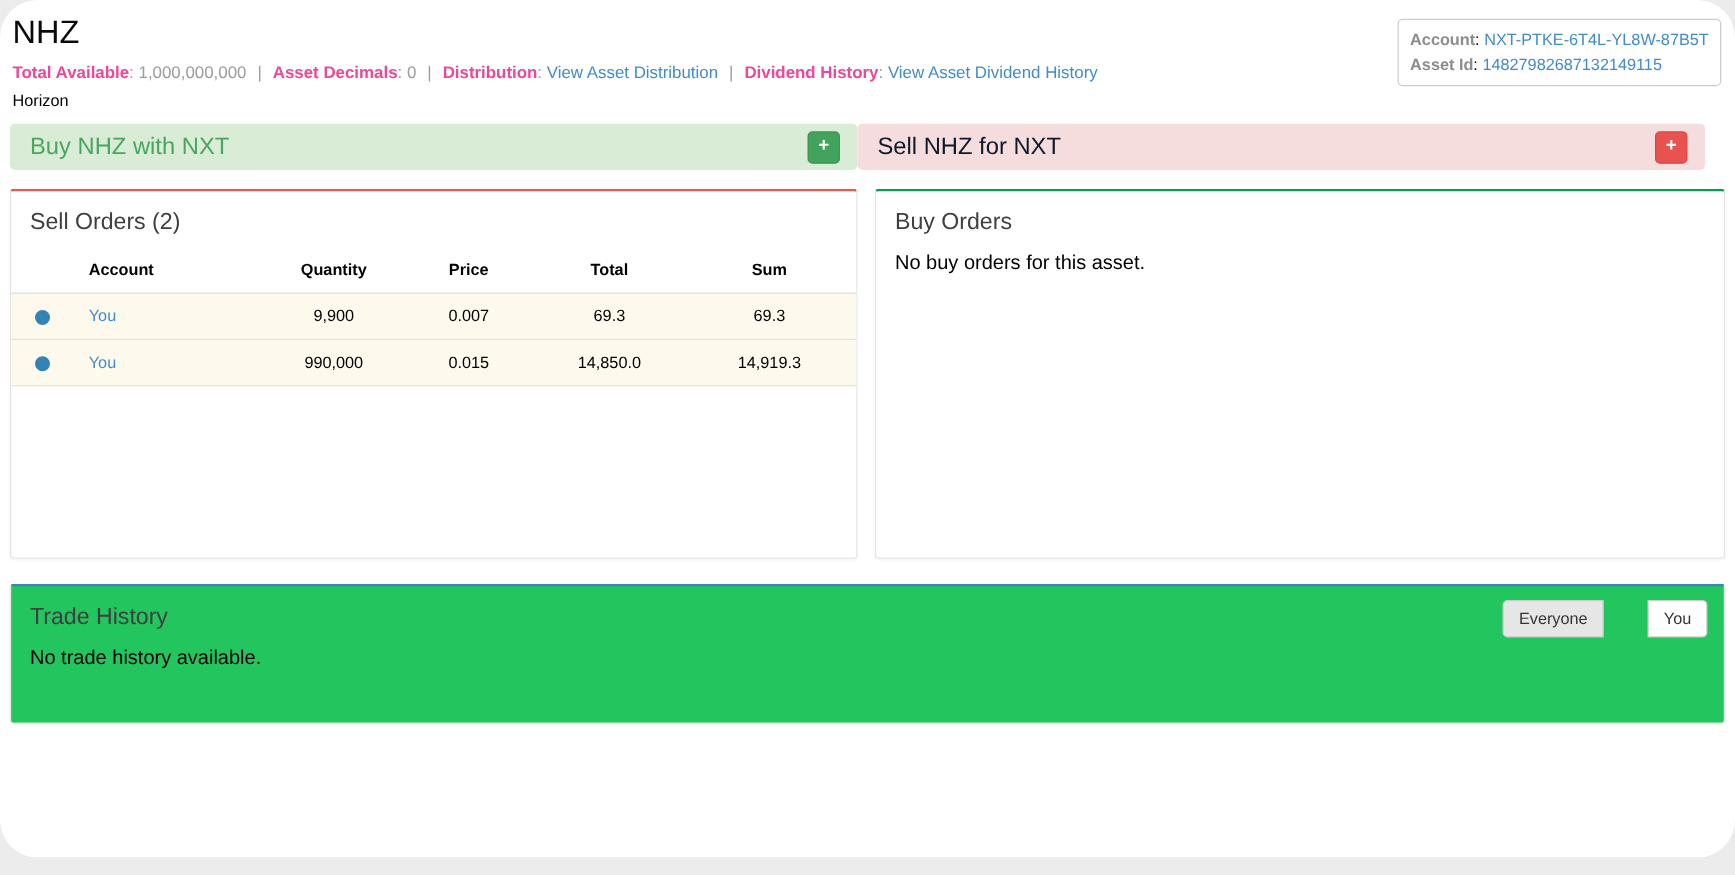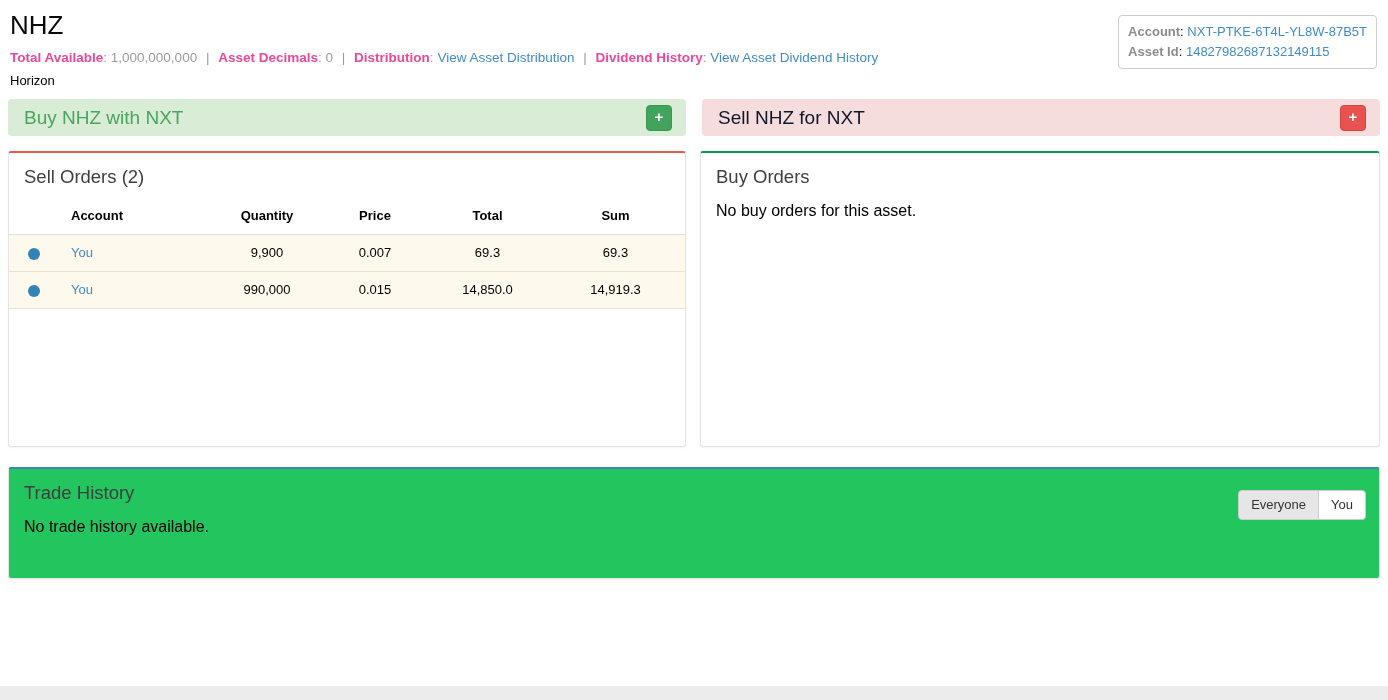--- a/index.html
+++ b/index.html
@@ -9,20 +9,21 @@
     font-family: "Liberation Sans", "DejaVu Sans", sans-serif;
     font-size: 13px;
     color: #000;
   }
   .content {
     position: relative;
     width: 1388px;
     height: 686px;
     background: #ffffff;
     overflow: hidden;
+    border-radius: 30px;
   }
 
   
   .page-header { padding: 6px 10px 0; }
   .page-title {
     margin: 4px 0 9px;
     font-size: 26px;
     font-weight: 500;
     color: #0a0a0a;
     line-height: 30px;
@@ -41,21 +42,21 @@
     border-radius: 4px;
     background: #fff;
     padding: 6px 9px;
     font-size: 13px;
     line-height: 20px;
     white-space: nowrap;
   }
   .account-box .lbl { font-weight: bold; color: #8c8c8c; }
 
   
-  .order-bars { display: flex; gap: 16px; margin: 10px 8px 0; }
+  .order-bars { display: flex; margin: 10px 8px 0; }
   .order-bar {
     width: 678px;
     height: 37px;
     border-radius: 4px;
     display: flex;
     align-items: center;
     justify-content: space-between;
     padding: 0 14px 0 16px;
   }
   .order-bar.buy  { background: #d9ecd5; }
@@ -119,21 +120,21 @@
   .trade-panel {
     margin: 20px 8px 0;
     background: #22c55e;
     border: 1px solid #e4e4e4;
     border-top: 2px solid #3d85b8;
     border-radius: 3px;
     box-shadow: 0 1px 2px rgba(0,0,0,0.05);
     height: 112px;
     position: relative;
   }
-  .btn-group { position: absolute; top: 21px; right: 13px; display: flex; }
+  .btn-group { position: absolute; top: 11px; right: 13px; display: flex; gap: 36px; }
   .btn-group button {
     font-family: inherit;
     font-size: 13px;
     color: #333;
     background: #fff;
     border: 1px solid #ccc;
     padding: 6px 12px;
     height: 30px;
     line-height: 16px;
     cursor: pointer;

